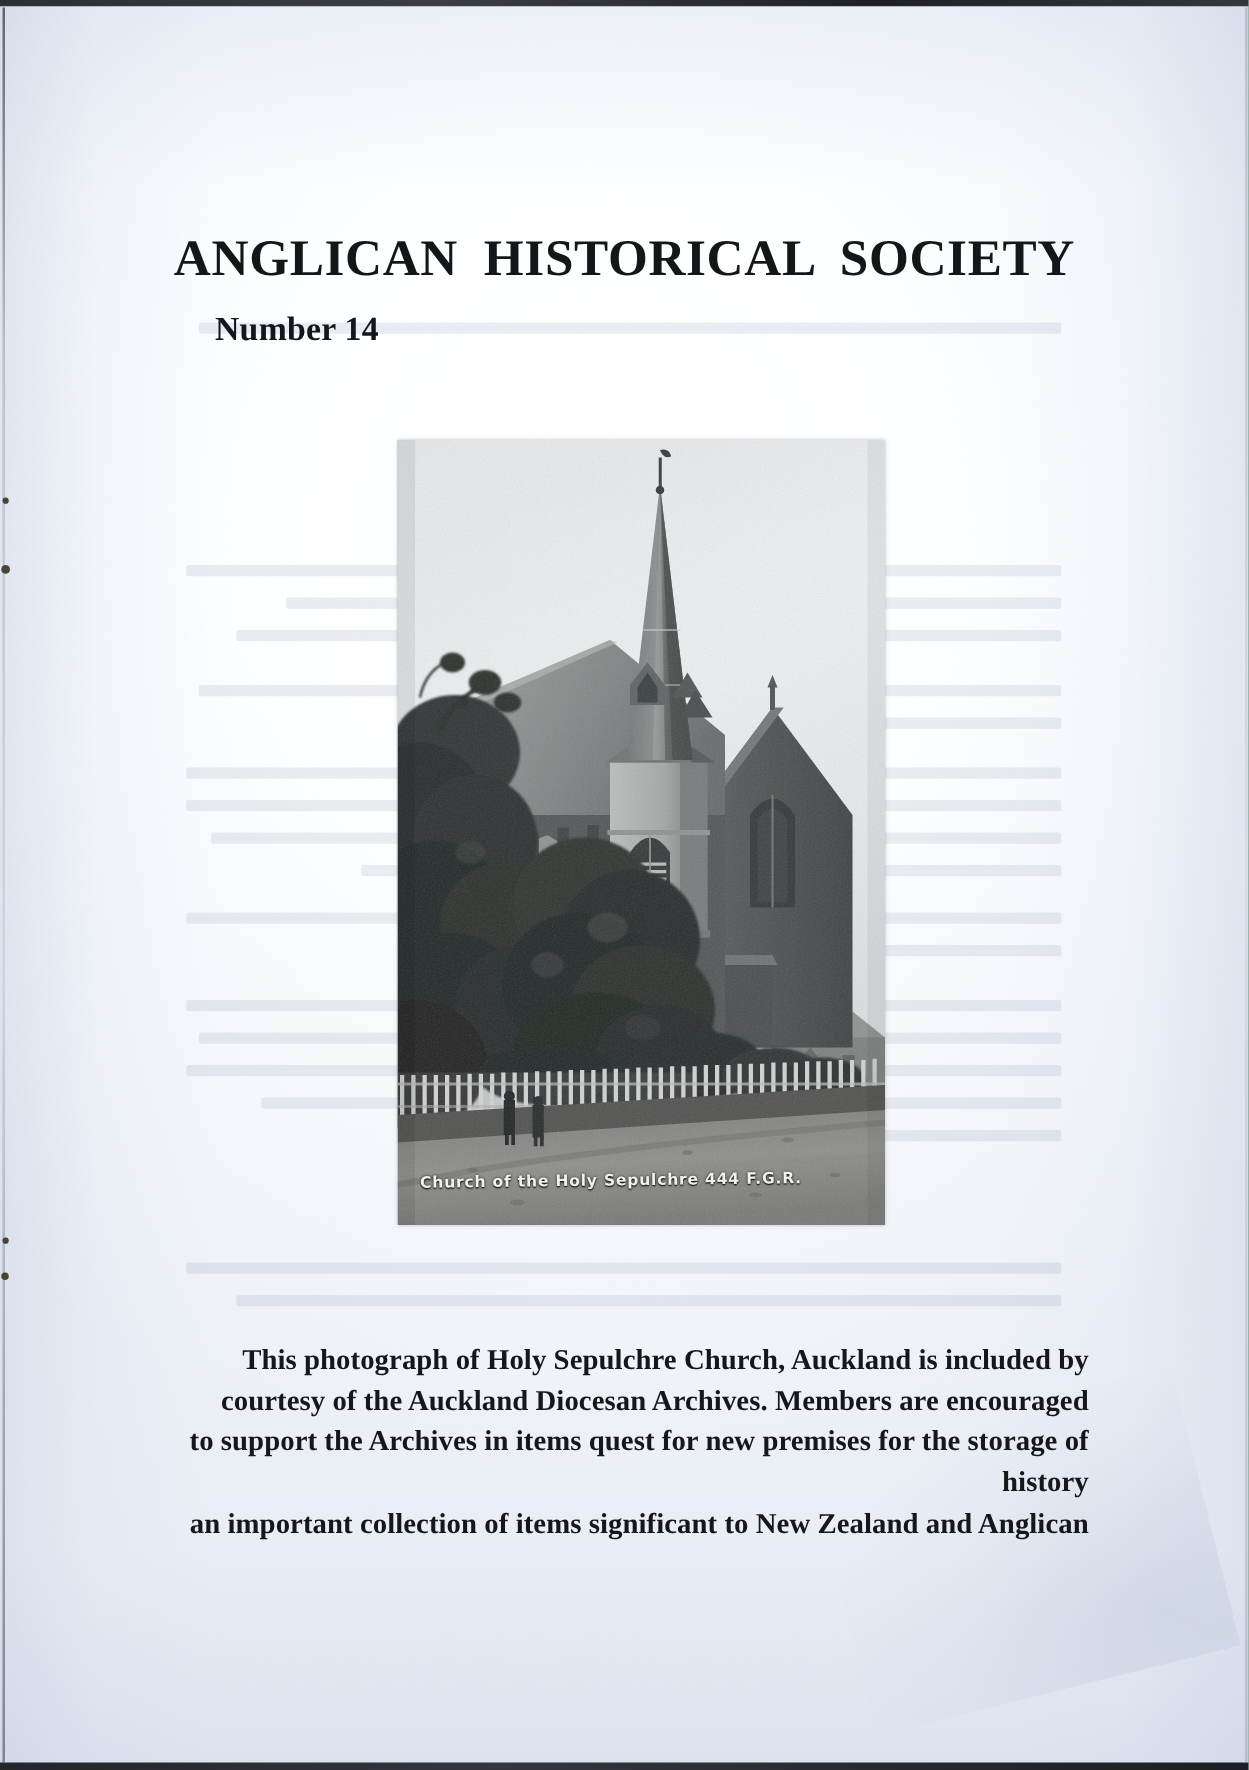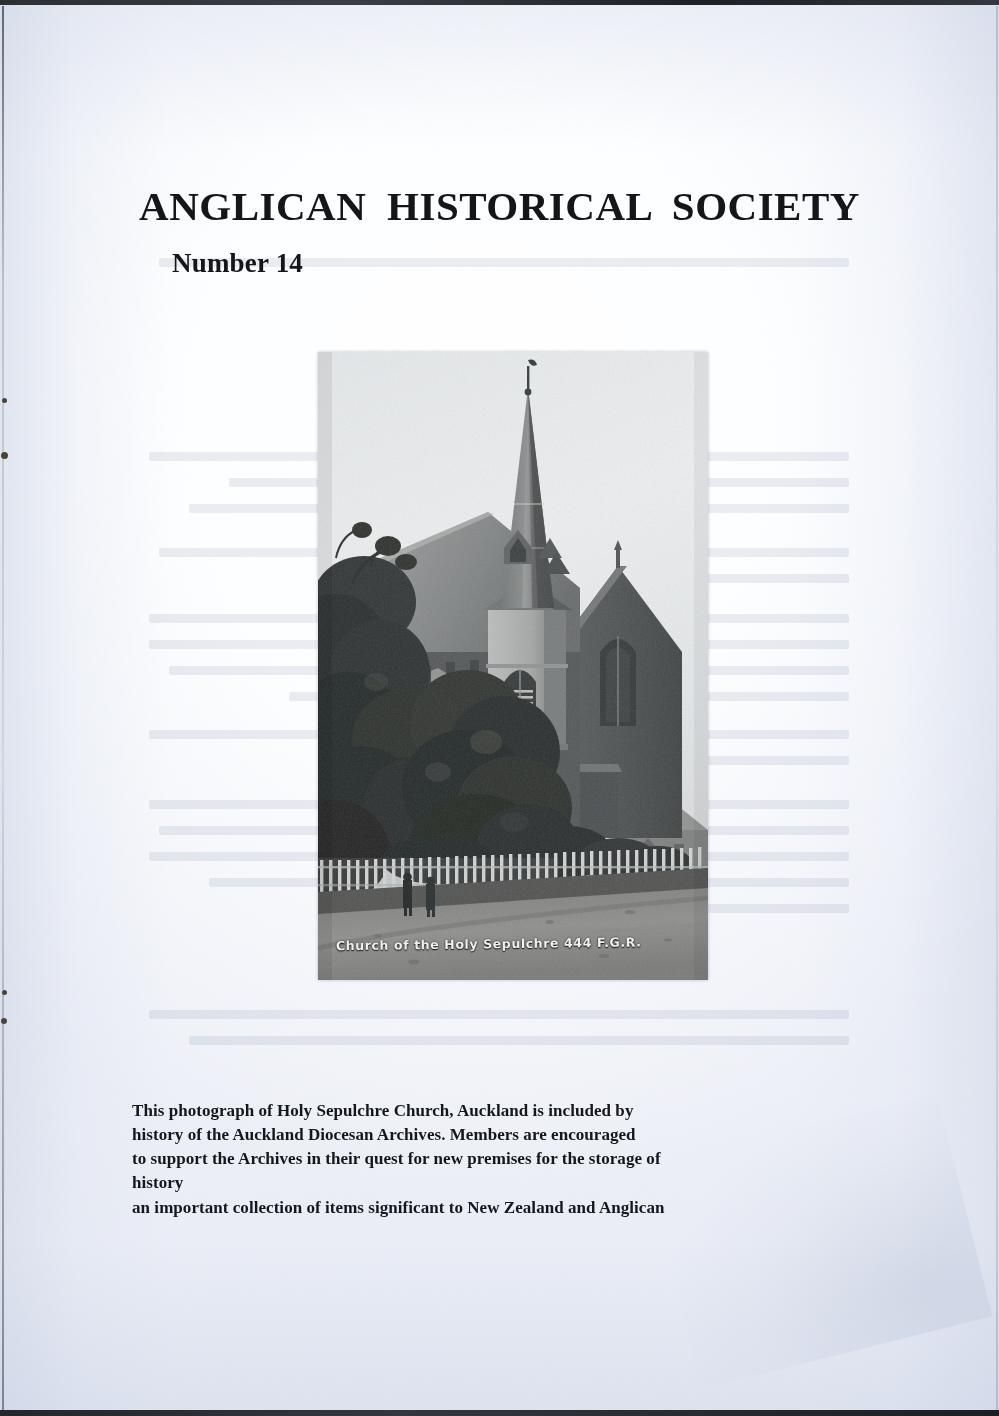--- a/index.html
+++ b/index.html
@@ -174,27 +174,26 @@
     transform: rotate(-0.7deg);
     pointer-events: none;
   }
 
   
   .caption-block {
     position: absolute;
     left: 132px;
     right: 128px;
     top: 1072px;
-    text-align: left;
-    font-size: 17px;
+    text-align: right;
+    font-size: 23px;
     font-weight: bold;
     line-height: 1.42;
     color: #15171b;
     letter-spacing: 0.05px;
-    margin-top: 27px;
   }
   .caption-block .cap-line { display: block; white-space: nowrap; }
   .caption-block .cap-line.last { white-space: normal; }
 </style>
 </head>
 <body>
 
 <div class="page">
 
   <div class="paper-base"></div>
@@ -524,22 +523,22 @@
         <rect x="0" y="0" width="14" height="628" fill="#000" opacity="0.07"></rect>
         <rect x="376" y="0" width="14" height="628" fill="#000" opacity="0.05"></rect>
       </g>
     </svg>
   </div>
 
   <div class="photo-caption-hand">Church of the Holy Sepulchre  444 F.G.R.</div>
 
   <div class="caption-block">
     <span class="cap-line">This photograph of Holy Sepulchre Church, Auckland is included by</span>
-    <span class="cap-line">history of the Auckland Diocesan Archives. Members are encouraged</span>
-    <span class="cap-line">to support the Archives in their quest for new premises for the storage of</span>
+    <span class="cap-line">courtesy of the Auckland Diocesan Archives. Members are encouraged</span>
+    <span class="cap-line">to support the Archives in items quest for new premises for the storage of</span>
     <span class="cap-line last">history</span>
     <span class="cap-line">an important collection of items significant to New Zealand and Anglican</span>
   </div>
 
   <div class="edge-top"></div>
   <div class="edge-bottom"></div>
   <div class="edge-left-line"></div>
   <div class="edge-right-line"></div>
 
   <div class="speck" style="left:2px;  top:398px; width:5px; height:5px;"></div>

